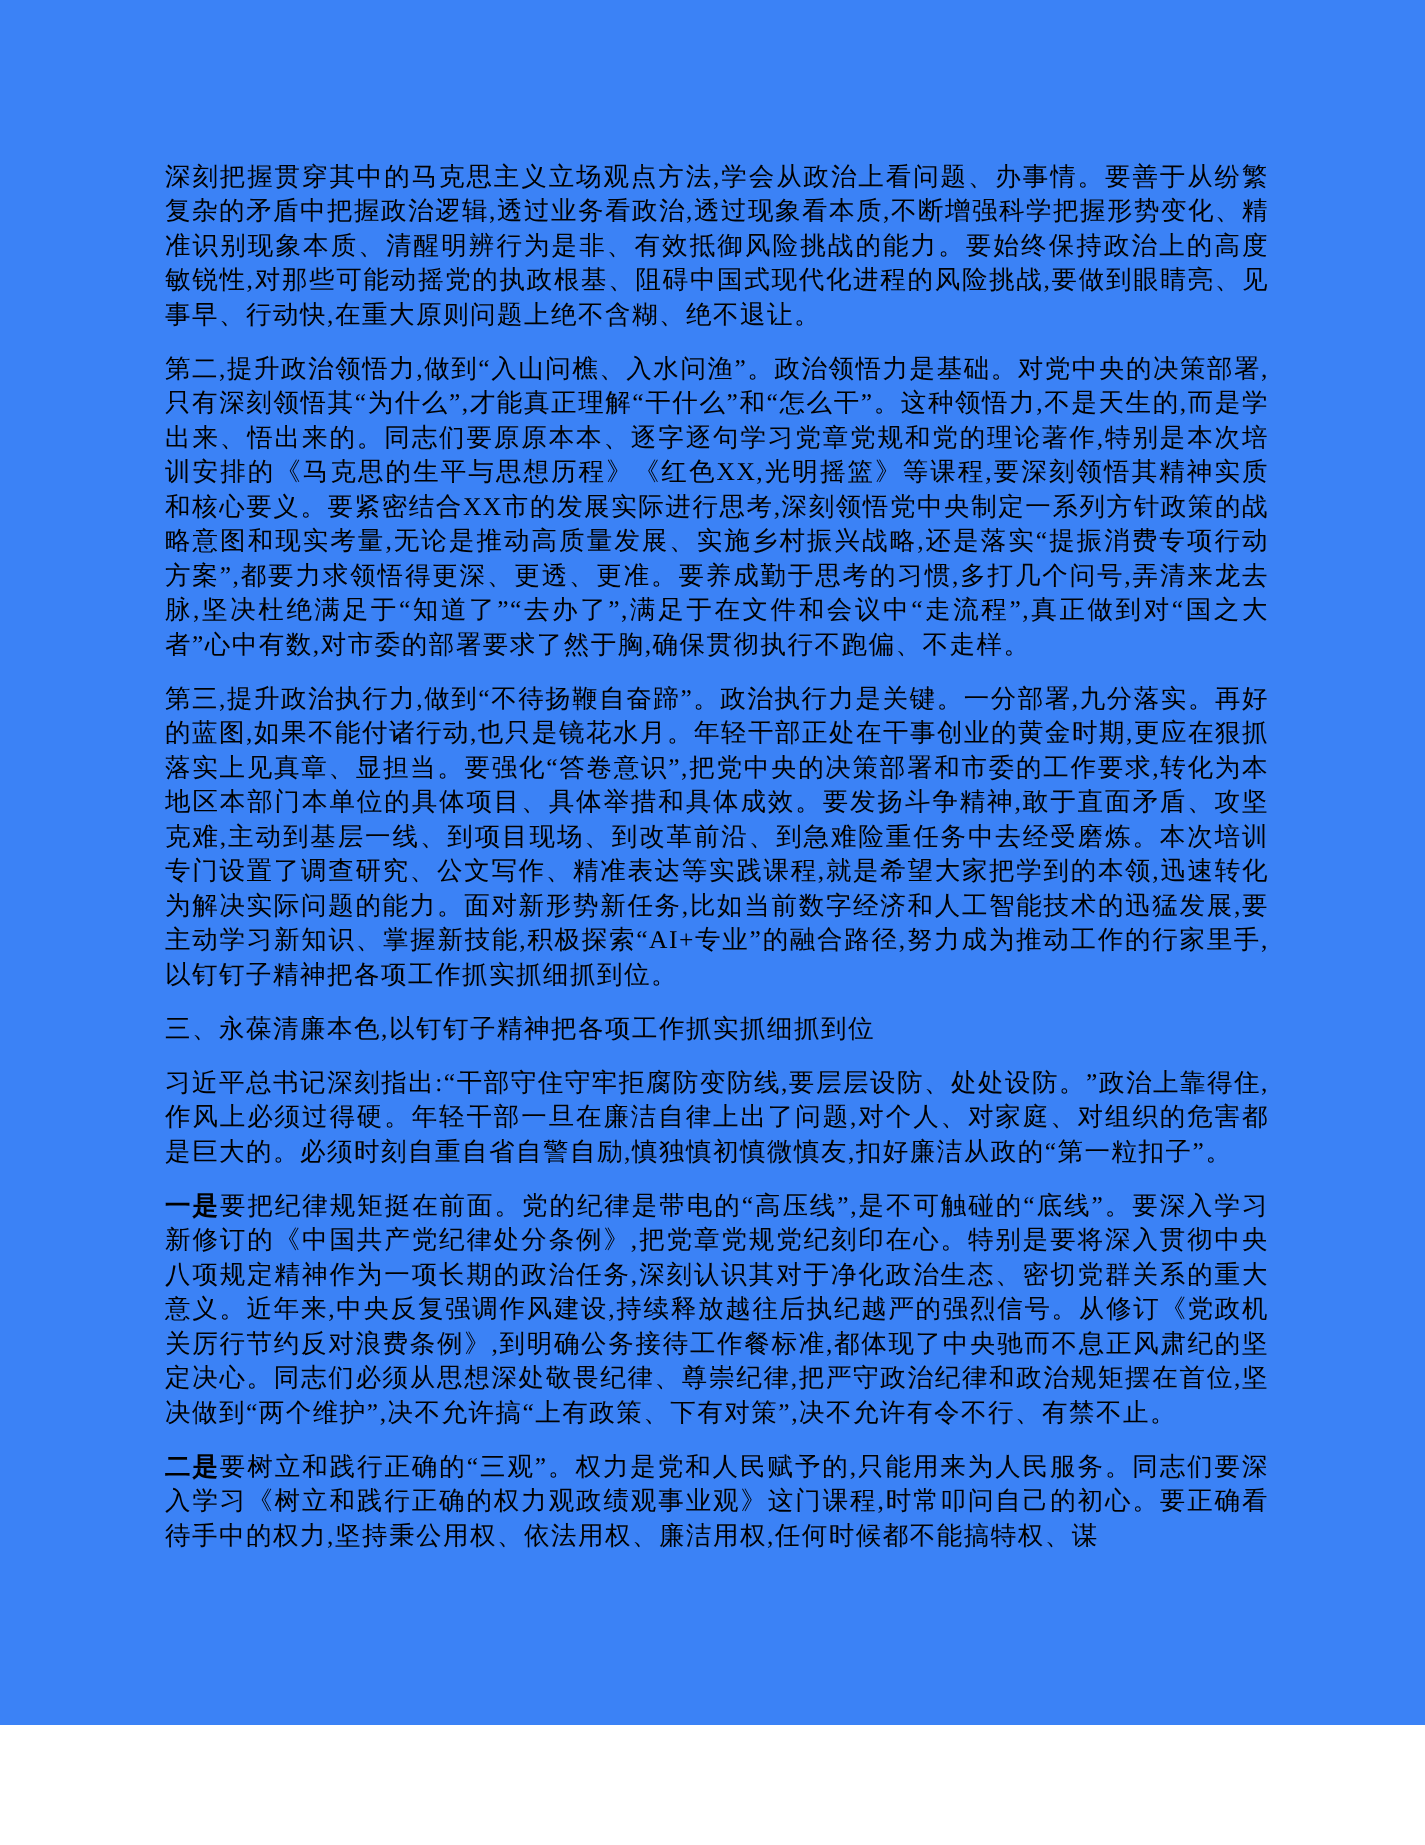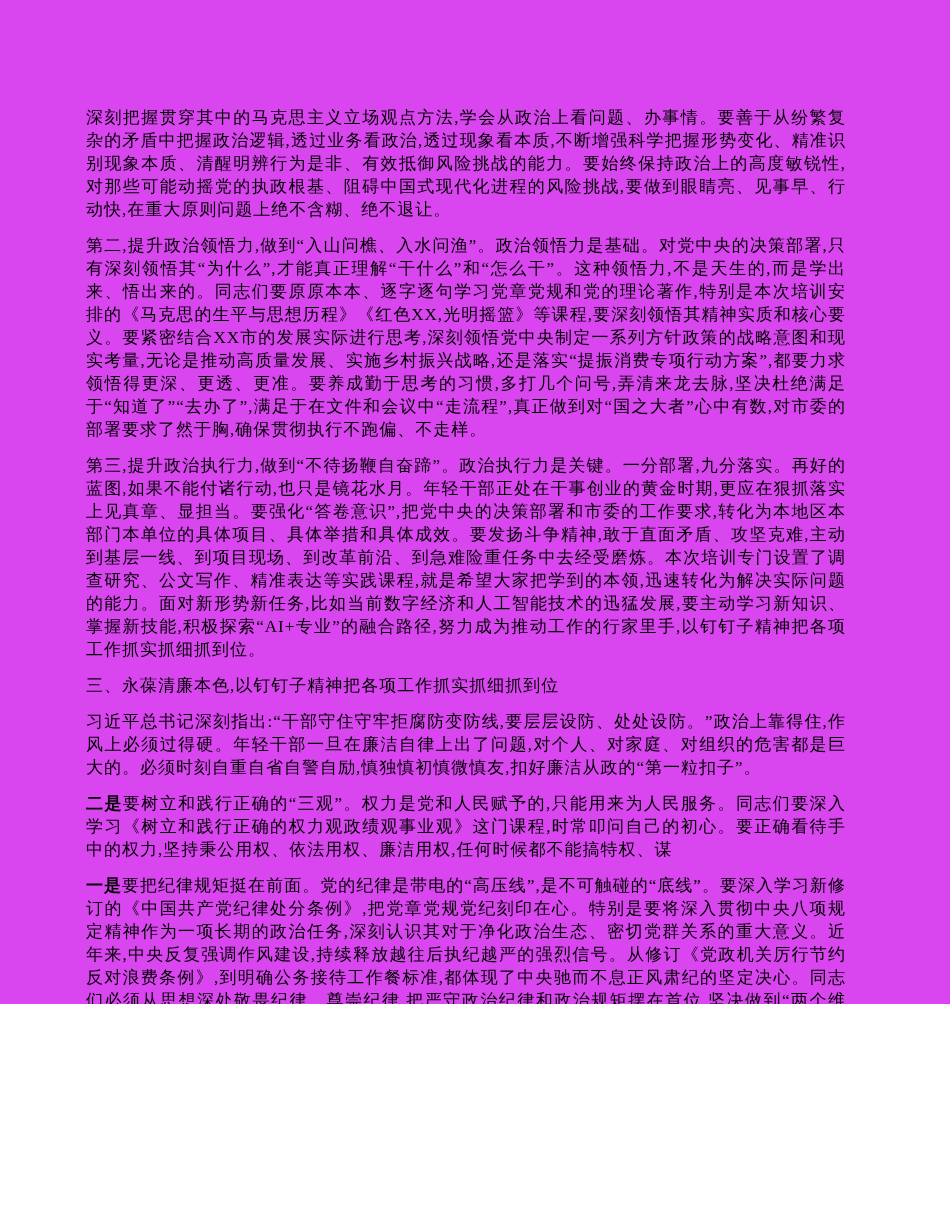--- a/index.html
+++ b/index.html
@@ -7,24 +7,24 @@
     width: 950px;
     height: 1230px;
     background: #ffffff;
   }
   body {
     font-family: "Liberation Serif", "DejaVu Serif", serif;
     color: #000000;
   }
   .page {
     width: 950px;
-    height: 1004px;
-    padding: 106px 104px 0 86px;
+    height: 1150px;
+    padding: 106px 104px 0 110px;
     overflow: hidden;
-    background: #d946ef;
+    background: #3b82f6;
   }
   .para {
     font-size: 17px;
     line-height: 23px;
     text-align: justify;
     letter-spacing: 1px;
     margin-bottom: 13px;
     word-break: break-all;
   }
   .para strong {
@@ -45,17 +45,17 @@
   <p class="para"><span>深刻把握贯穿其中的马克思主义立场观点方法,学会从政治上看问题、办事情。要善于从纷繁复杂的矛盾中把握政治逻辑,透过业务看政治,透过现象看本质,不断增强科学把握形势变化、精准识别现象本质、清醒明辨行为是非、有效抵御风险挑战的能力。要始终保持政治上的高度敏锐性,对那些可能动摇党的执政根基、阻碍中国式现代化进程的风险挑战,要做到眼睛亮、见事早、行动快,在重大原则问题上绝不含糊、绝不退让。</span></p>
 
   <p class="para"><span>第二,提升政治领悟力,做到“入山问樵、入水问渔”。政治领悟力是基础。对党中央的决策部署,只有深刻领悟其“为什么”,才能真正理解“干什么”和“怎么干”。这种领悟力,不是天生的,而是学出来、悟出来的。同志们要原原本本、逐字逐句学习党章党规和党的理论著作,特别是本次培训安排的《马克思的生平与思想历程》《红色XX,光明摇篮》等课程,要深刻领悟其精神实质和核心要义。要紧密结合XX市的发展实际进行思考,深刻领悟党中央制定一系列方针政策的战略意图和现实考量,无论是推动高质量发展、实施乡村振兴战略,还是落实“提振消费专项行动方案”,都要力求领悟得更深、更透、更准。要养成勤于思考的习惯,多打几个问号,弄清来龙去脉,坚决杜绝满足于“知道了”“去办了”,满足于在文件和会议中“走流程”,真正做到对“国之大者”心中有数,对市委的部署要求了然于胸,确保贯彻执行不跑偏、不走样。</span></p>
 
   <p class="para"><span>第三,提升政治执行力,做到“不待扬鞭自奋蹄”。政治执行力是关键。一分部署,九分落实。再好的蓝图,如果不能付诸行动,也只是镜花水月。年轻干部正处在干事创业的黄金时期,更应在狠抓落实上见真章、显担当。要强化“答卷意识”,把党中央的决策部署和市委的工作要求,转化为本地区本部门本单位的具体项目、具体举措和具体成效。要发扬斗争精神,敢于直面矛盾、攻坚克难,主动到基层一线、到项目现场、到改革前沿、到急难险重任务中去经受磨炼。本次培训专门设置了调查研究、公文写作、精准表达等实践课程,就是希望大家把学到的本领,迅速转化为解决实际问题的能力。面对新形势新任务,比如当前数字经济和人工智能技术的迅猛发展,要主动学习新知识、掌握新技能,积极探索“AI+专业”的融合路径,努力成为推动工作的行家里手,以钉钉子精神把各项工作抓实抓细抓到位。</span></p>
 
   <p class="section-heading"><span>三、永葆清廉本色,以钉钉子精神把各项工作抓实抓细抓到位</span></p>
 
   <p class="para"><span>习近平总书记深刻指出:“干部守住守牢拒腐防变防线,要层层设防、处处设防。”政治上靠得住,作风上必须过得硬。年轻干部一旦在廉洁自律上出了问题,对个人、对家庭、对组织的危害都是巨大的。必须时刻自重自省自警自励,慎独慎初慎微慎友,扣好廉洁从政的“第一粒扣子”。</span></p>
 
+  <p class="para"><strong>一是</strong><span>要把纪律规矩挺在前面。党的纪律是带电的“高压线”,是不可触碰的“底线”。要深入学习新修订的《中国共产党纪律处分条例》,把党章党规党纪刻印在心。特别是要将深入贯彻中央八项规定精神作为一项长期的政治任务,深刻认识其对于净化政治生态、密切党群关系的重大意义。近年来,中央反复强调作风建设,持续释放越往后执纪越严的强烈信号。从修订《党政机关厉行节约反对浪费条例》,到明确公务接待工作餐标准,都体现了中央驰而不息正风肃纪的坚定决心。同志们必须从思想深处敬畏纪律、尊崇纪律,把严守政治纪律和政治规矩摆在首位,坚决做到“两个维护”,决不允许搞“上有政策、下有对策”,决不允许有令不行、有禁不止。</span></p>
+
   <p class="para"><strong>二是</strong><span>要树立和践行正确的“三观”。权力是党和人民赋予的,只能用来为人民服务。同志们要深入学习《树立和践行正确的权力观政绩观事业观》这门课程,时常叩问自己的初心。要正确看待手中的权力,坚持秉公用权、依法用权、廉洁用权,任何时候都不能搞特权、谋</span></p>
-
-  <p class="para"><strong>一是</strong><span>要把纪律规矩挺在前面。党的纪律是带电的“高压线”,是不可触碰的“底线”。要深入学习新修订的《中国共产党纪律处分条例》,把党章党规党纪刻印在心。特别是要将深入贯彻中央八项规定精神作为一项长期的政治任务,深刻认识其对于净化政治生态、密切党群关系的重大意义。近年来,中央反复强调作风建设,持续释放越往后执纪越严的强烈信号。从修订《党政机关厉行节约反对浪费条例》,到明确公务接待工作餐标准,都体现了中央驰而不息正风肃纪的坚定决心。同志们必须从思想深处敬畏纪律、尊崇纪律,把严守政治纪律和政治规矩摆在首位,坚决做到“两个维护”,决不允许搞“上有政策、下有对策”,决不允许有令不行、有禁不止。</span></p>
 
 </div>
 
 </body></html>

